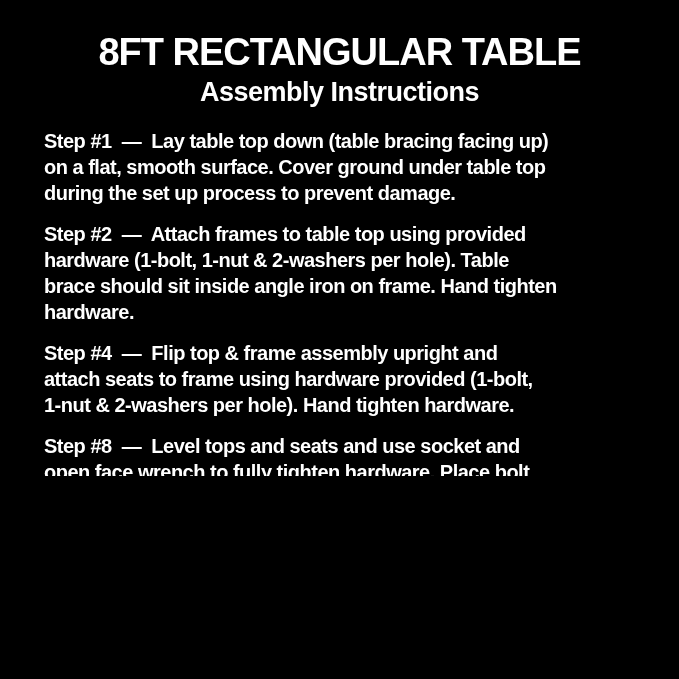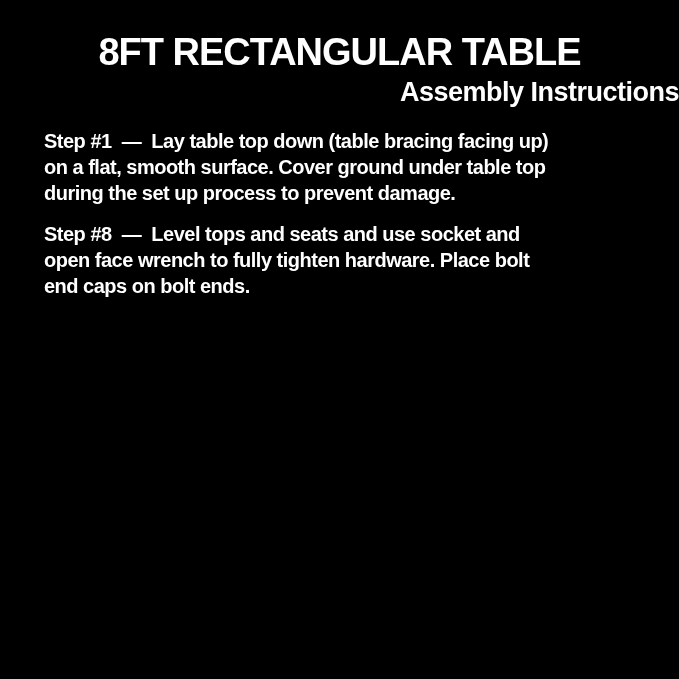--- a/index.html
+++ b/index.html
@@ -29,21 +29,20 @@
     letter-spacing: -1px;
     color: #ffffff;
   }
   .poster-subtitle {
     margin: 2px 0 0 0;
     font-size: 27px;
     line-height: 32px;
     font-weight: 700;
     letter-spacing: -0.5px;
     color: #ffffff;
-    text-align: right;
   }
   .steps {
     margin: 20px 0 0 44px;
     width: 600px;
   }
   .step {
     margin: 0 0 15px 0;
     font-size: 20px;
     line-height: 26px;
     font-weight: 700;
@@ -57,17 +56,24 @@
 
 <div class="poster">
   <div class="poster-header">
     <h1 class="poster-title">8FT RECTANGULAR TABLE</h1>
     <h2 class="poster-subtitle">Assembly Instructions</h2>
   </div>
   <div class="steps">
     <p class="step">Step #1  —  Lay table top down (table bracing facing up)
 on a flat, smooth surface. Cover ground under table top
 during the set up process to prevent damage.</p>
+    <p class="step">Step #2  —  Attach frames to table top using provided
+hardware (1-bolt, 1-nut &amp; 2-washers per hole). Table
+brace should sit inside angle iron on frame. Hand tighten
+hardware.</p>
+    <p class="step">Step #4  —  Flip top &amp; frame assembly upright and
+attach seats to frame using hardware provided (1-bolt,
+1-nut &amp; 2-washers per hole). Hand tighten hardware.</p>
     <p class="step">Step #8  —  Level tops and seats and use socket and
 open face wrench to fully tighten hardware. Place bolt
 end caps on bolt ends.</p>
   </div>
 </div>
 
 </body></html>

